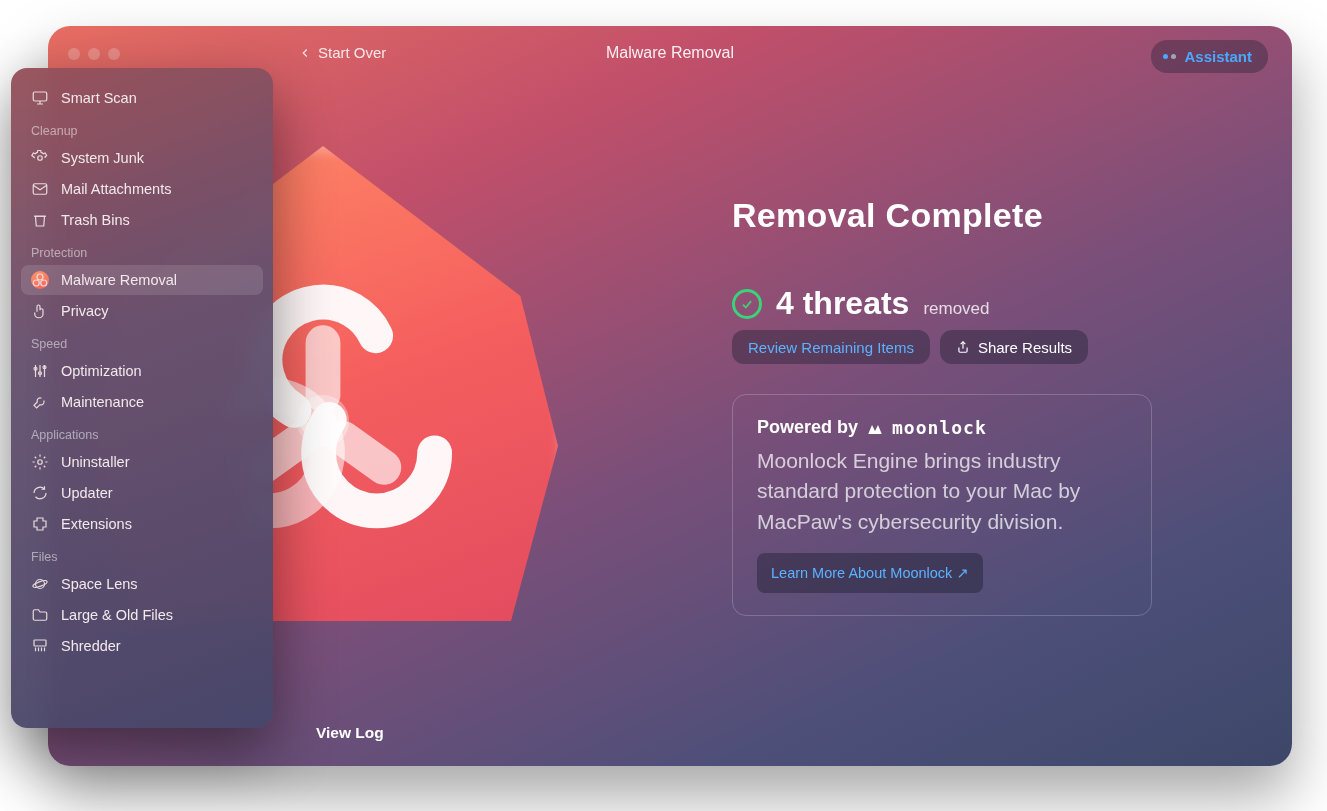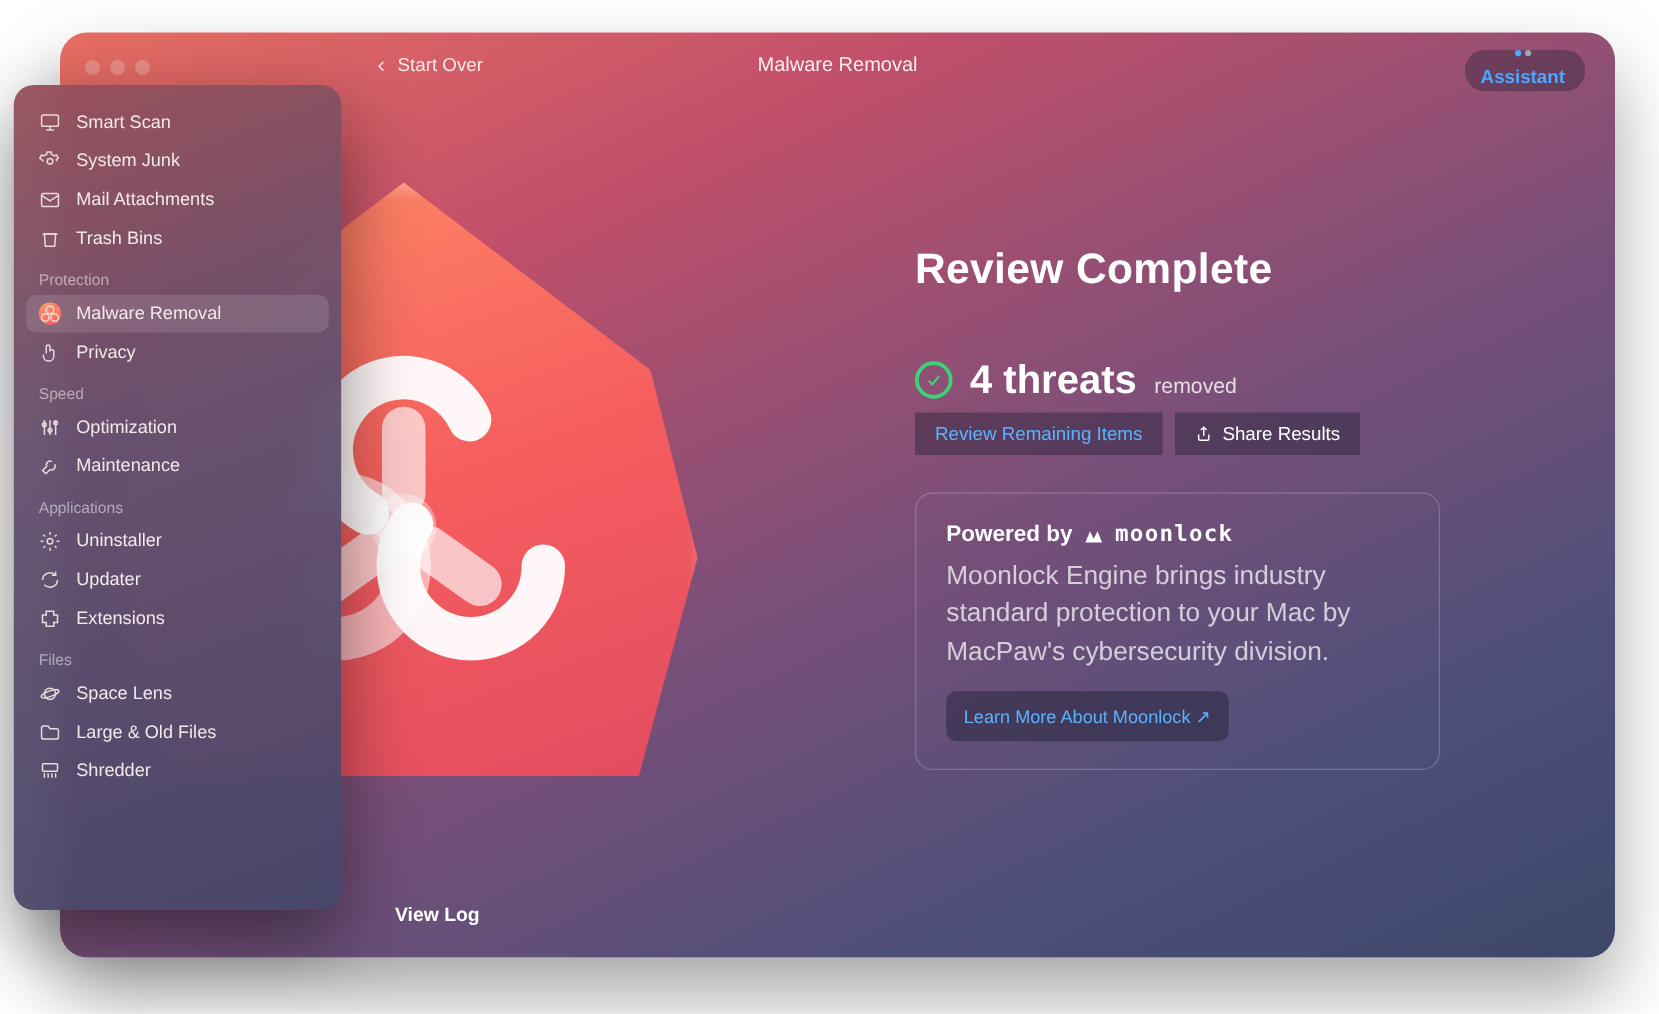--- a/index.html
+++ b/index.html
@@ -20,21 +20,21 @@
 
   
   .traffic-lights { position:absolute; top:22px; left:20px; display:flex; gap:8px; }
   .tl { width:12px; height:12px; border-radius:50%; background:rgba(255,255,255,.22);}
   
   
   .header { position:absolute; top:0; left:0; right:0; height:60px; display:flex; align-items:center; }
   .start-over { position:absolute; left:250px; top:18px; display:flex; align-items:center; gap:6px; color:rgba(255,255,255,.85); font-size:15px; cursor:pointer;}
   .start-over svg { width:14px; height:14px; stroke:rgba(255,255,255,.85); stroke-width:2; fill:none;}
   .title { position:absolute; left:50%; transform:translateX(-50%); top:18px; font-size:16px; color:rgba(255,255,255,.9); font-weight:500;}
-  .assistant-btn { position:absolute; right:24px; top:14px; height:33px; padding:0 16px 0 12px; border-radius:16px; background:rgba(30,30,50,.35); display:flex; align-items:center; gap:8px; color:#4aa8ff; font-weight:600; font-size:15px; cursor:pointer;flex-direction:column;}
+  .assistant-btn { position:absolute; right:24px; top:14px; height:33px; padding:0 16px 0 12px; border-radius:16px; background:rgba(30,30,50,.35); display:flex; align-items:center; gap:8px; color:#4aa8ff; font-weight:600; font-size:15px; cursor:pointer;}
   .assistant-btn .dots { display:flex; gap:3px;}
   .assistant-btn .dots span { width:5px; height:5px; border-radius:50%;}
   .assistant-btn .dots span:first-child { background:#4aa8ff;}
   .assistant-btn .dots span:last-child { background:#9fa4b8;}
 
   
   .shield {
     position:absolute;
     left:40px; top:120px;
     width:470px; height:500px;
@@ -55,21 +55,21 @@
   
   .content { position:absolute; left:684px; top:170px; right:48px; color:#fff;}
   .content h1 { font-size:34px; font-weight:700; margin-bottom:50px; letter-spacing:.3px;}
   .threats-row { display:flex; align-items:baseline; gap:14px; margin-bottom:8px;}
   .check-badge { width:30px; height:30px; border:3px solid #3bd27a; border-radius:50%; display:flex; align-items:center; justify-content:center; align-self:center;}
   .check-badge svg { width:14px; height:14px; stroke:#3bd27a; stroke-width:3; fill:none;}
   .threat-count { font-size:32px; font-weight:800;}
   .threat-suffix { font-size:17px; color:rgba(255,255,255,.8); font-weight:400;}
   .safe-line { font-size:15.5px; color:rgba(255,255,255,.92); margin-bottom:22px;}
   .btn-row { display:flex; gap:10px; margin-bottom:30px;}
-  .btn { height:34px; padding:0 16px; display:flex; align-items:center; gap:8px; border-radius:0; background:rgba(30,30,50,.4); font-size:15px; cursor:pointer; font-weight:500;}
+  .btn { height:34px; padding:0 16px; display:flex; align-items:center; gap:8px; border-radius:12px; background:rgba(30,30,50,.4); font-size:15px; cursor:pointer; font-weight:500;}
   .btn.blue { color:#5bb2ff;}
   .btn.white { color:#fff;}
   .btn svg { width:14px; height:14px; stroke:currentColor; stroke-width:2; fill:none;}
 
   .moonlock-card { width:420px; padding:22px 24px; border:1px solid rgba(255,255,255,.2); border-radius:14px;}
   .moonlock-head { display:flex; align-items:center; gap:8px; font-size:18px; font-weight:700; margin-bottom:8px;}
   .moonlock-head svg { width:18px; height:18px; fill:#fff;}
   .moonlock-brand { font-family: monospace; letter-spacing:1px; font-weight:900; font-size:18px;}
   .moonlock-desc { font-size:21px; line-height:1.45; color:rgba(255,255,255,.72); margin-bottom:16px;}
   .learn-more { display:inline-flex; align-items:center; gap:6px; height:40px; padding:0 14px; border-radius:8px; background:rgba(30,30,50,.45); color:#5bb2ff; font-size:14.5px; font-weight:500; cursor:pointer;}
@@ -140,21 +140,21 @@
       <circle class="ring" cx="100" cy="58" r="40" stroke-dasharray="150 400" transform="rotate(120 100 58)"></circle>
       <circle class="ring fade" cx="63" cy="122" r="40" stroke-dasharray="150 400" transform="rotate(240 63 122)"></circle>
       <circle class="ring" cx="137" cy="122" r="40" stroke-dasharray="150 400" transform="rotate(0 137 122)"></circle>
       <path class="arm" d="M100 82 L100 46"></path>
       <path class="arm" d="M86 112 L58 132"></path>
       <path class="arm" d="M114 112 L142 132"></path>
     </svg>
   </div>
 
   <div class="content">
-    <h1>Review Complete</h1>
+    <h1>Removal Complete</h1>
 
     <div class="threats-row">
       <div class="check-badge">
         <svg viewBox="0 0 24 24">
             <polyline points="5 13 10 18 19 7"></polyline>
           </svg>
       </div>
       <span class="threat-count">4 threats</span>
       <span class="threat-suffix">removed</span>
     </div>
@@ -198,20 +198,21 @@
   <div class="side-item">
     <span class="icon">
         <svg viewBox="0 0 24 24">
           <rect x="3" y="4" width="18" height="12" rx="2"></rect>
           <path d="M8 20h8M12 16v4"></path>
         </svg>
       </span>
     <span>Smart Scan</span>
   </div>
 
+  <div class="section-label">Cleanup</div>
   <div class="side-item">
     <span class="icon">
         <svg viewBox="0 0 24 24">
           <circle cx="12" cy="12" r="3"></circle>
           <path d="M19 12a7 7 0 0 0-.2-1.7l2.1-1.6-2-3.4-2.5 1a7 7 0 0 0-2.9-1.7L13 2h-4l-.5 2.6a7 7 0 0 0-2.9 1.7l-2.5-1-2 3.4 2.1 1.6A7 7 0 0 0 5 12"></path>
         </svg>
       </span>
     <span>System Junk</span>
   </div>
   <div class="side-item">

